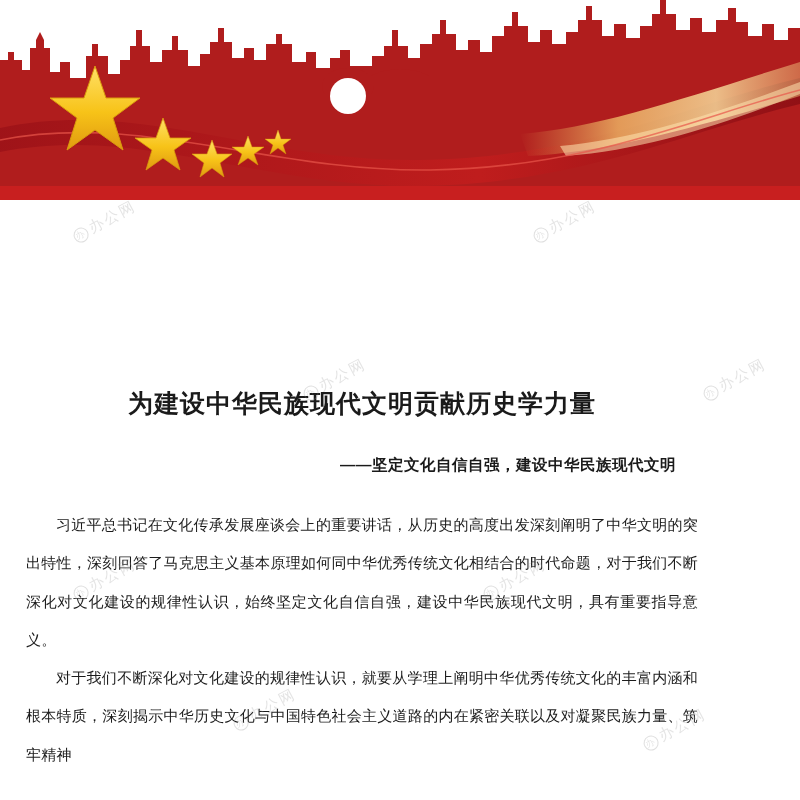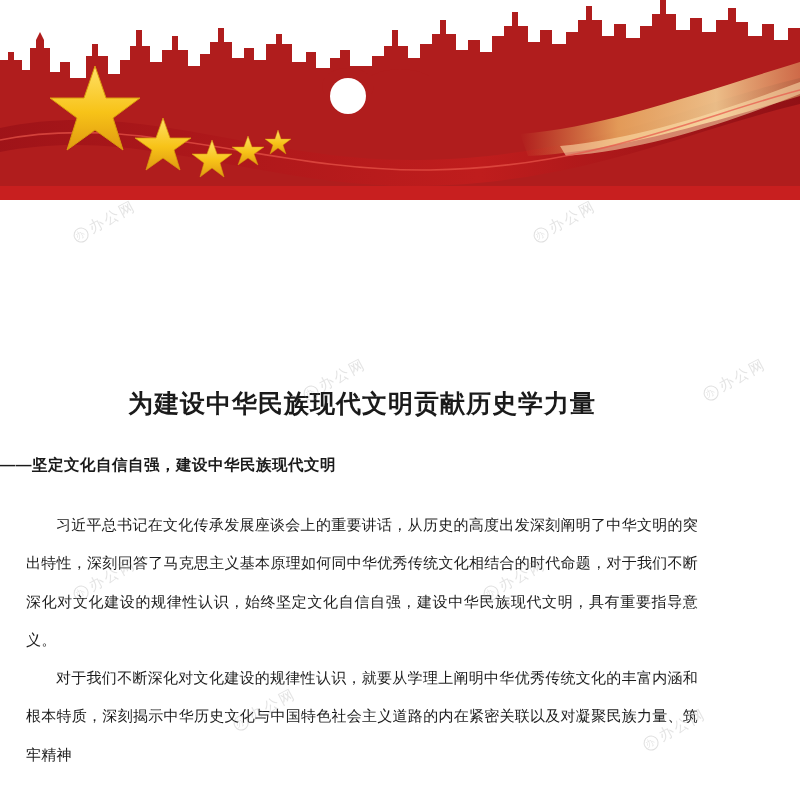--- a/index.html
+++ b/index.html
@@ -42,20 +42,21 @@
     text-align: center;
     font-size: 25px;
     font-weight: bold;
     letter-spacing: 1px;
     color: #1a1a1a;
     line-height: 1.4;
   }
   .doc-subtitle {
     margin: 0;
     padding: 34px 48px 0 0;
+    text-align: right;
     font-size: 15.5px;
     font-weight: bold;
     color: #1a1a1a;
     letter-spacing: 0.5px;
   }
   .doc-paragraphs {
     padding: 30px 26px 0 26px;
   }
   .doc-paragraphs p {
     margin: 0 0 0 0;

